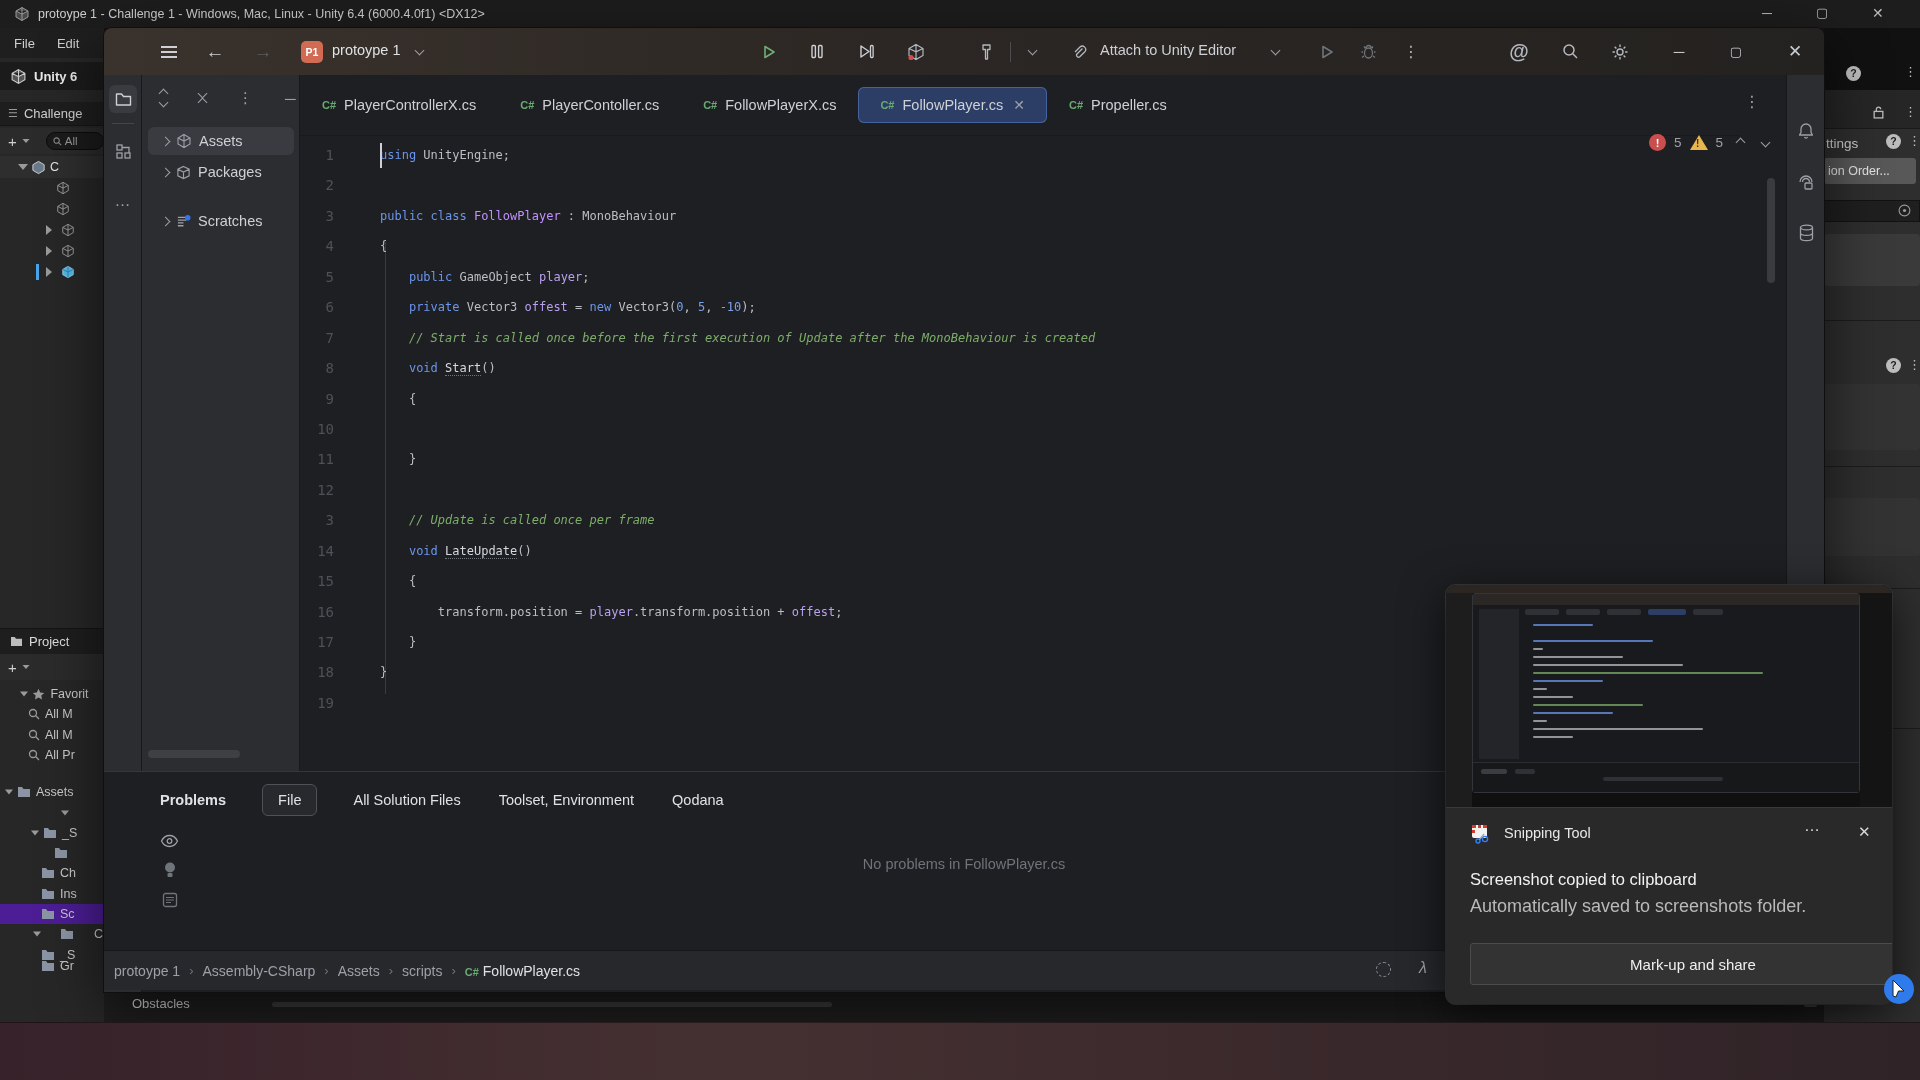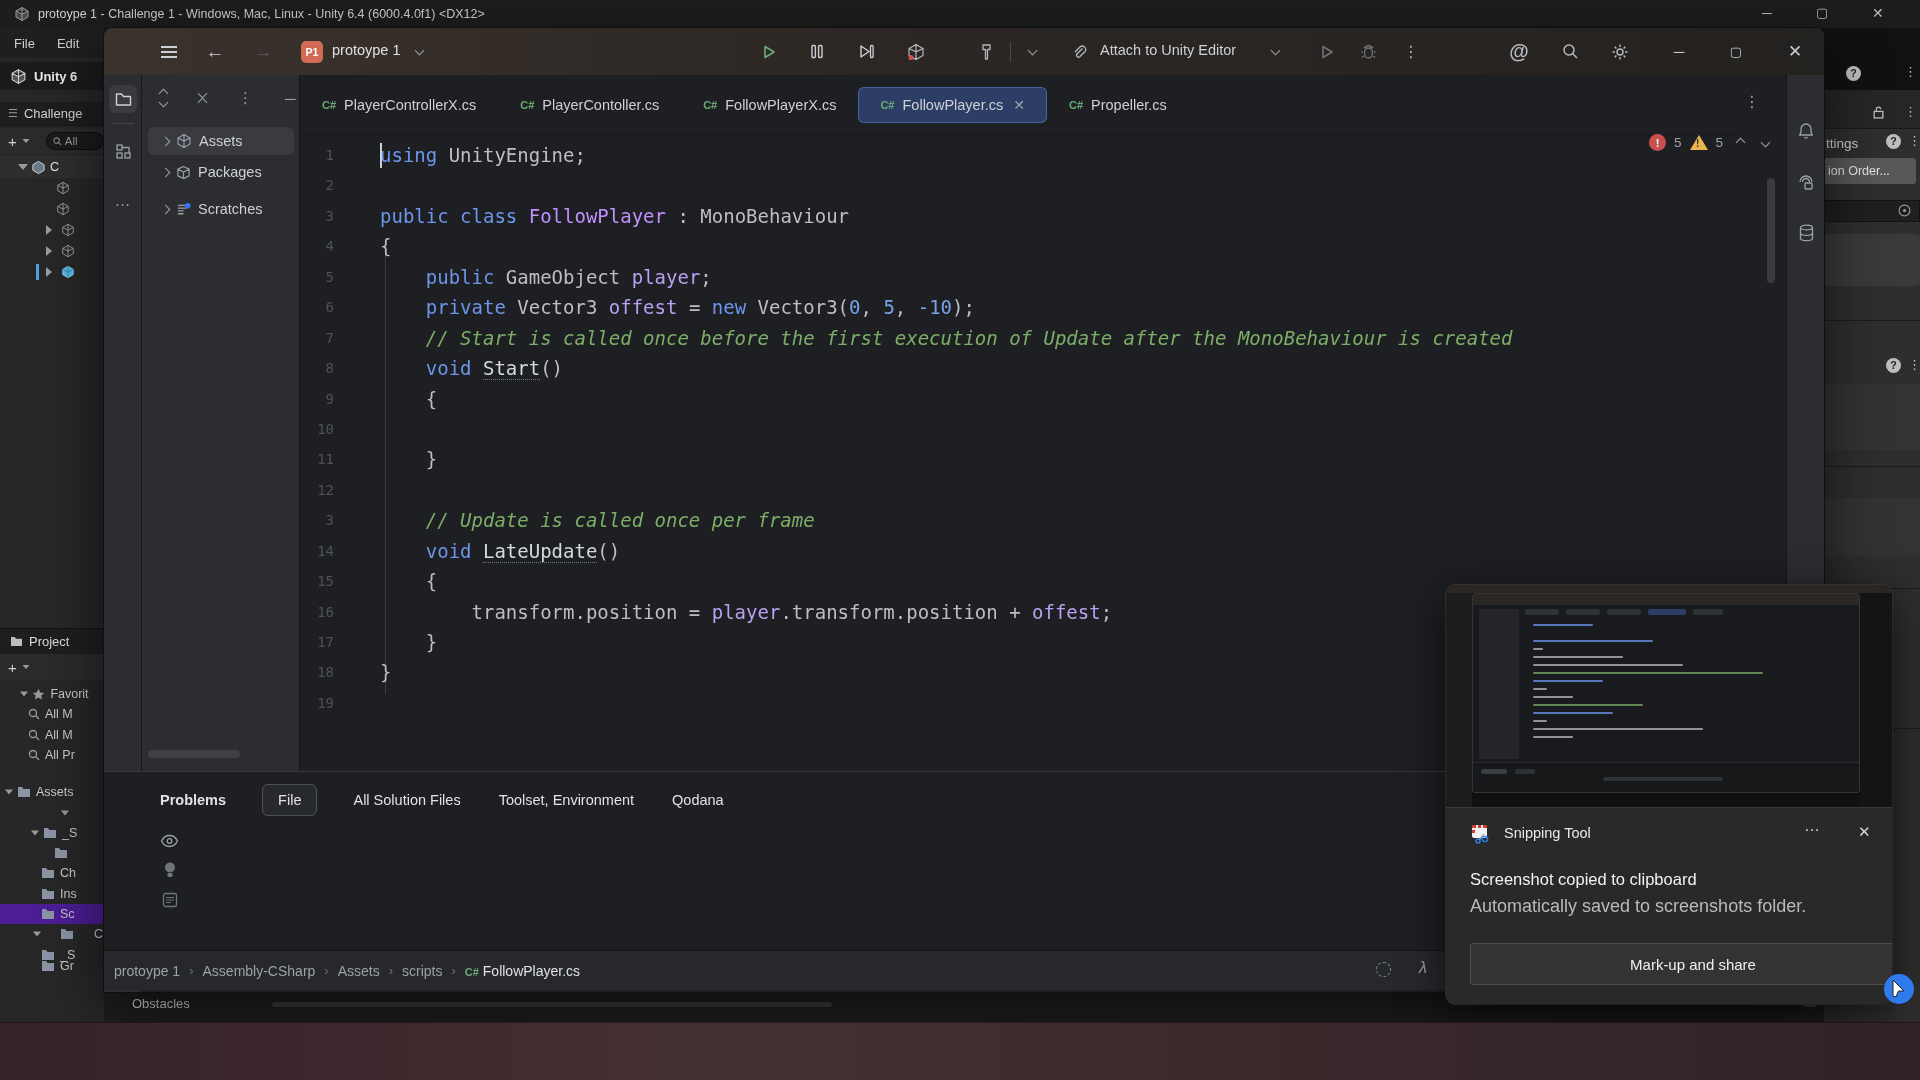--- a/index.html
+++ b/index.html
@@ -52,21 +52,21 @@
          font-size:14.5px; border-radius:6px; white-space:nowrap; }
   .tab.active { background:#2c3e66; box-shadow:0 0 0 1px #44639f inset; }
   .csharp { color:#6AAB73; font-weight:bold; font-size:11px; letter-spacing:0; }
   .tab .x { color:#9da0a8; font-size:14px; margin-left:2px; }
 
   
   .gutter { position:absolute; left:196px; top:112px; width:46px; text-align:right;
             color:#4E5157; font-family:"DejaVu Sans Mono",monospace; font-size:14px; }
   .gutter div { height:30.45px; line-height:30.45px; padding-right:12px; }
   .code { position:absolute; left:276px; top:112px; width:1380px;
-          font-family:"DejaVu Sans Mono",monospace; font-size:19px; white-space:pre; }
+          font-family:"DejaVu Sans Mono",monospace; font-size:12px; white-space:pre; }
   .code div { height:30.45px; line-height:30.45px; }
   .t-kw  { color:#6C95EB; }
   .t-cls { color:#C191FF; }
   .t-fld { color:#B9A0F0; }
   .t-num { color:#7AA2EC; }
   .t-cm  { color:#7CAE68; font-style:italic; }
   .t-pl  { color:#BCBEC4; }
   .t-mth { color:#D5D8DE; border-bottom:1px dotted #70747c; }
   .caret { position:absolute; left:276px; top:115px; width:1.6px; height:25px; background:#ced0d6; }
   .guide { position:absolute; left:281px; top:214px; width:1px; height:452px; background:#393b40; }
@@ -557,21 +557,21 @@
         </div>
         <div class="p-row" style="top: 31px;">
           <span class="chv"></span>
           <span style="flex:none">
             <svg width="15" height="15" viewBox="0 0 16 16">
               <path d="M8 1.5 14 4.5v7L8 14.5 2 11.5v-7Z M2 4.5l6 3 6-3 M8 7.5v7" fill="none" stroke="#9da0a8" stroke-width="1.2"></path>
             </svg>
           </span>
           <span>Packages</span>
         </div>
-        <div class="p-row" style="top: 68px;">
+        <div class="p-row" style="top: 80px;">
           <span class="chv"></span>
           <span style="flex:none">
             <svg width="15" height="15" viewBox="0 0 16 16">
               <path d="M2 3.5h9M2 6.5h9M2 9.5h6M2 12.5h6" stroke="#9da0a8" stroke-width="1.4"></path>
               <circle cx="12.5" cy="4" r="3" fill="#3574F0"></circle>
             </svg>
           </span>
           <span>Scratches</span>
         </div>
       </div>
@@ -681,20 +681,21 @@
           <rect x="4.5" y="12" width="5" height="4" rx="1" fill="#6f737a"></rect>
         </svg>
     </span>
     <span>
       <svg width="16" height="16" viewBox="0 0 16 16">
           <rect x="1.5" y="1.5" width="13" height="13" rx="2" fill="none" stroke="#6f737a" stroke-width="1.3"></rect>
           <path d="M4 5.5h8M4 8h8M4 10.5h5" stroke="#6f737a" stroke-width="1.2"></path>
         </svg>
     </span>
   </div>
+  <div class="prob-msg">No problems in FollowPlayer.cs</div>
 
   <div class="crumbs" id="crumbs">
       <span>protoype 1</span>
       <span class="sep">›</span>
       <span>Assembly-CSharp</span>
       <span class="sep">›</span>
       <span>Assets</span>
       <span class="sep">›</span>
       <span>scripts</span>
       <span class="sep">›</span>

